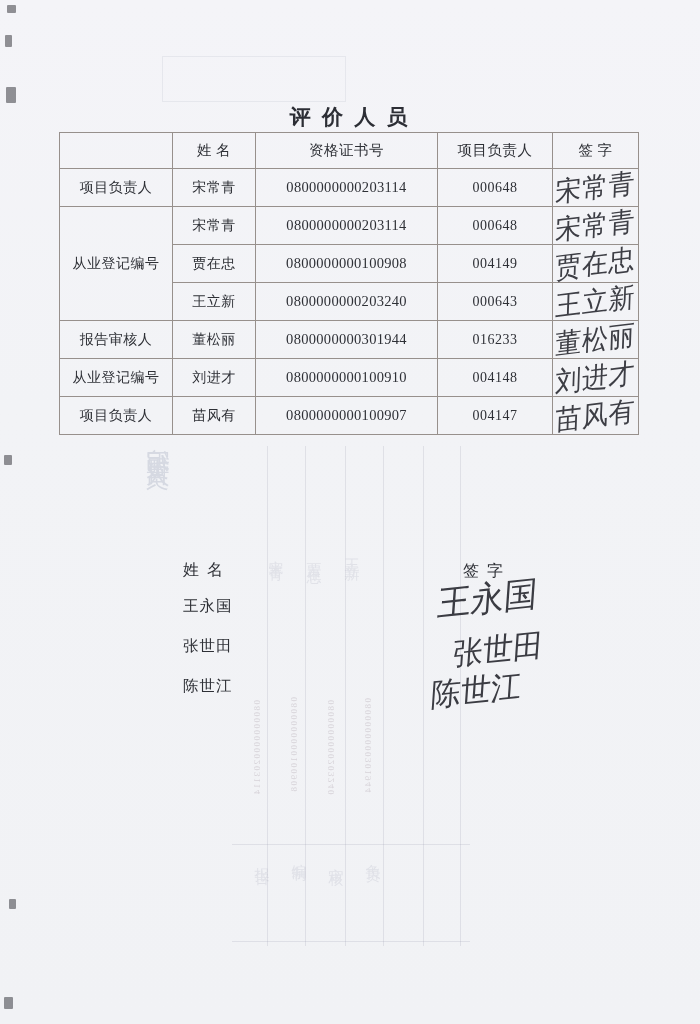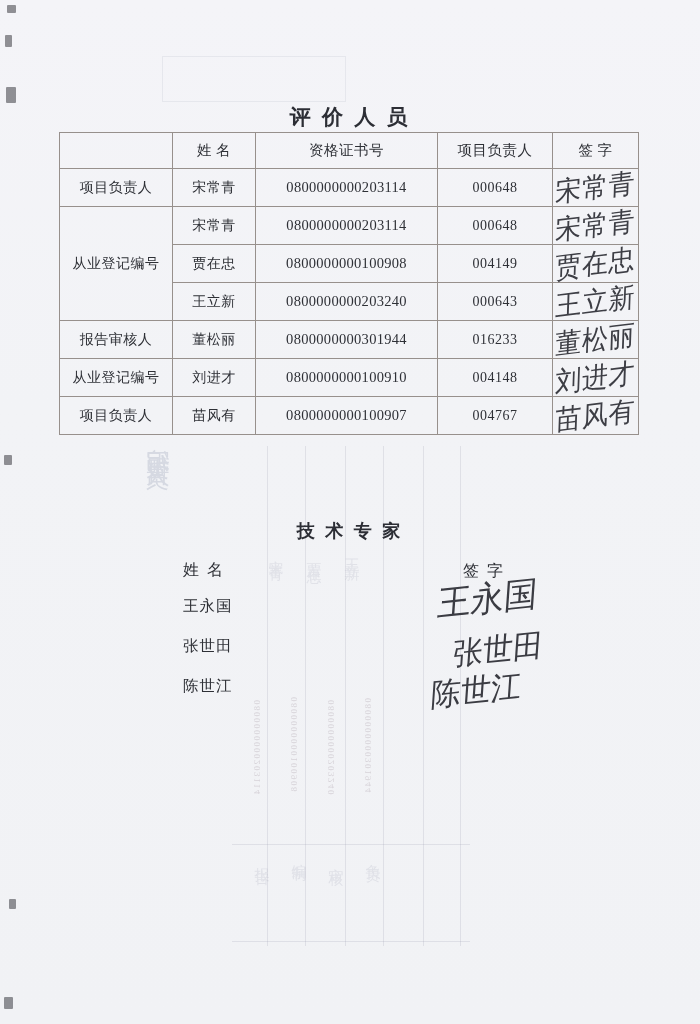--- a/index.html
+++ b/index.html
@@ -151,27 +151,26 @@
           <td class="role" rowspan="1">从业登记编号</td>
           <td class="name">刘进才</td>
           <td class="cert">0800000000100910</td>
           <td class="reg">004148</td>
           <td class="sigcell"><span class="sig">刘进才</span></td>
         </tr>
         <tr>
           <td class="role" rowspan="1">项目负责人</td>
           <td class="name">苗风有</td>
           <td class="cert">0800000000100907</td>
-          <td class="reg">004767</td>
+          <td class="reg">004147</td>
           <td class="sigcell"><span class="sig">苗风有</span></td>
         </tr>
       </tbody>
   </table>
 
-  <div id="experts-title" class="doc-title">技 术 专 家</div>
 
   <div class="experts-label" style="left:183px;top:560px;">姓 名</div>
   <div class="experts-label" style="left:463px;top:561px;">签 字</div>
 
   <div id="experts-names">
       <div class="expert-name">王永国</div>
       <div class="expert-name">张世田</div>
       <div class="expert-name">陈世江</div>
     </div>
   <div id="experts-sigs">

